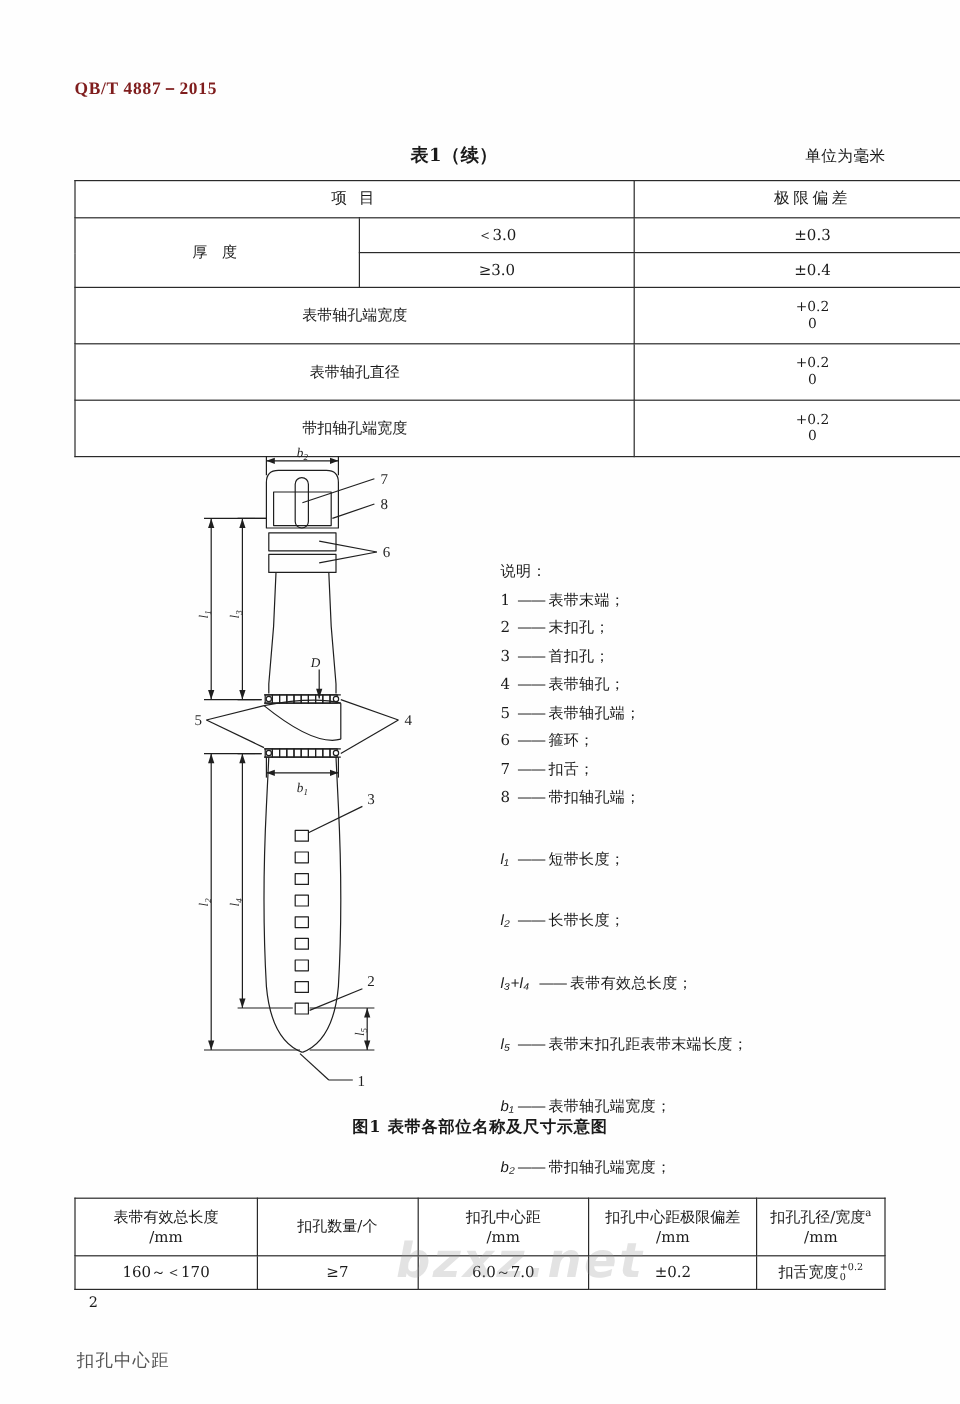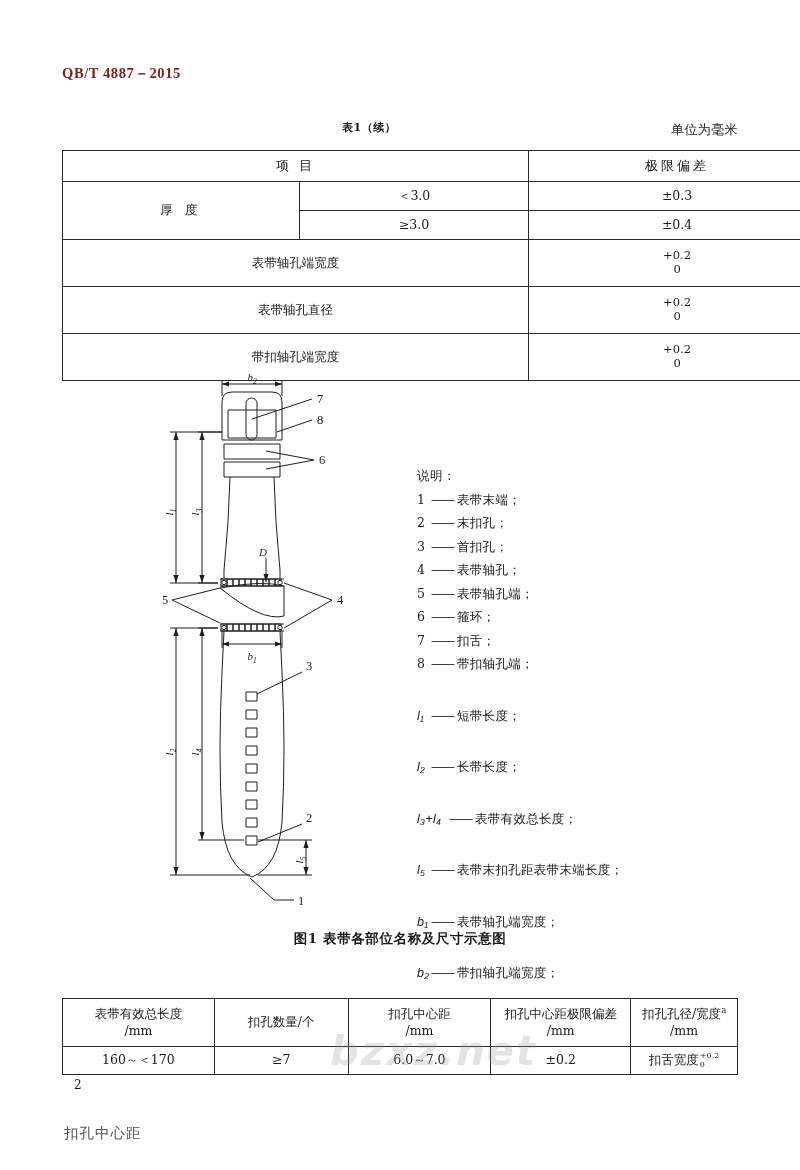--- a/index.html
+++ b/index.html
@@ -38,21 +38,21 @@
     position: absolute;
     left: 62px;
     top: 120px;
     width: 676px;
     height: 20px;
   }
   .tbl-title {
     position: absolute;
     left: 280px;
     top: 0;
-    font-size: 11px;
+    font-size: 15px;
     font-weight: bold;
     letter-spacing: 0.5px;
   }
   .tbl-unit {
     position: absolute;
     right: 0;
     top: 1px;
     font-size: 13px;
     letter-spacing: 0.4px;
   }

